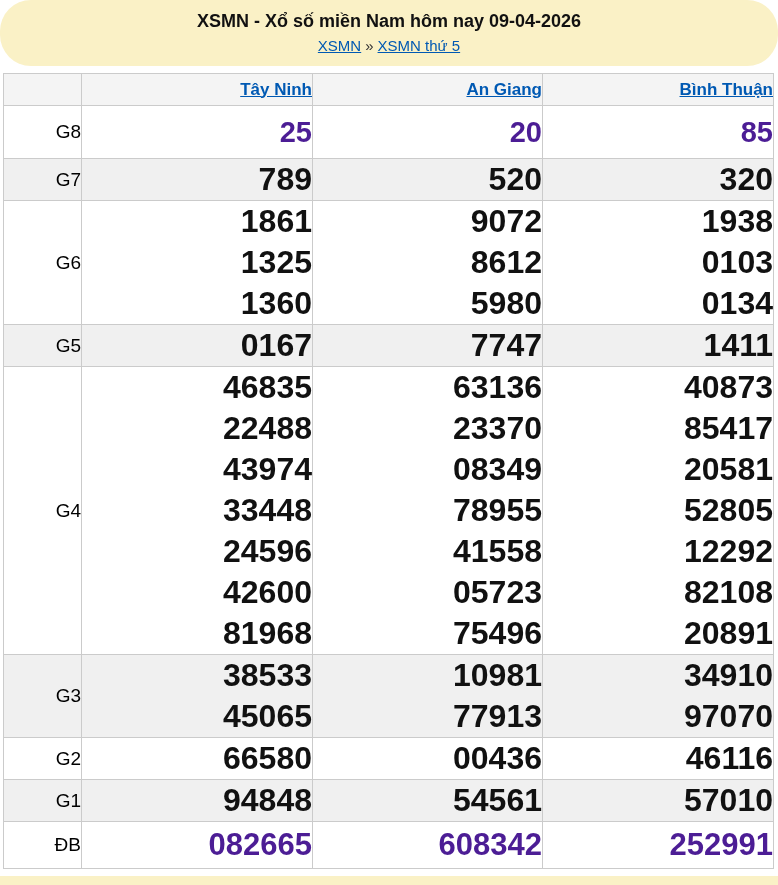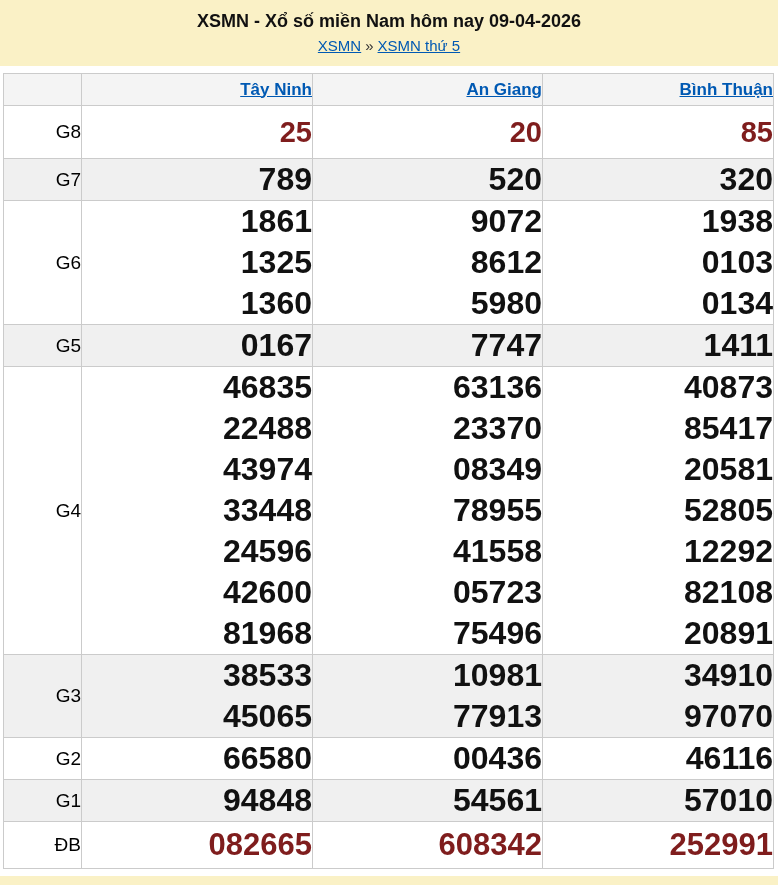--- a/index.html
+++ b/index.html
@@ -12,20 +12,21 @@
     width: 778px;
     height: 885px;
     overflow: hidden;
     position: relative;
   }
   
   .banner {
     background: #FAF1C6;
     text-align: center;
     padding: 9px 0 10px 0;
+    border-radius: 31px;
   }
   .banner h1 {
     margin: 0;
     font-size: 18px;
     line-height: 24px;
     font-weight: bold;
     color: #111111;
   }
   .crumbs {
     margin-top: 3px;
@@ -82,21 +83,21 @@
     line-height: 41px;
   }
   tr.size-large .num {
     font-size: 29px;
     line-height: 52px;
   }
   tr.size-xlarge .num {
     font-size: 31px;
     line-height: 46px;
   }
-  tr.hl-red .num { color: #7f1d1d; }
+  tr.hl-red .num { color: #4c1d95; }
   
   .bottom-band {
     position: absolute;
     left: 0;
     bottom: 0;
     width: 778px;
     height: 9px;
     background: #FAF1C6;
   }
 </style>

